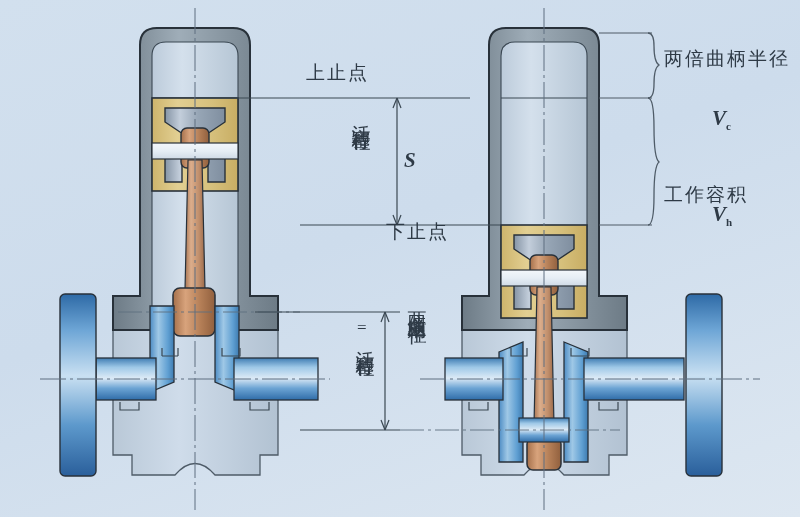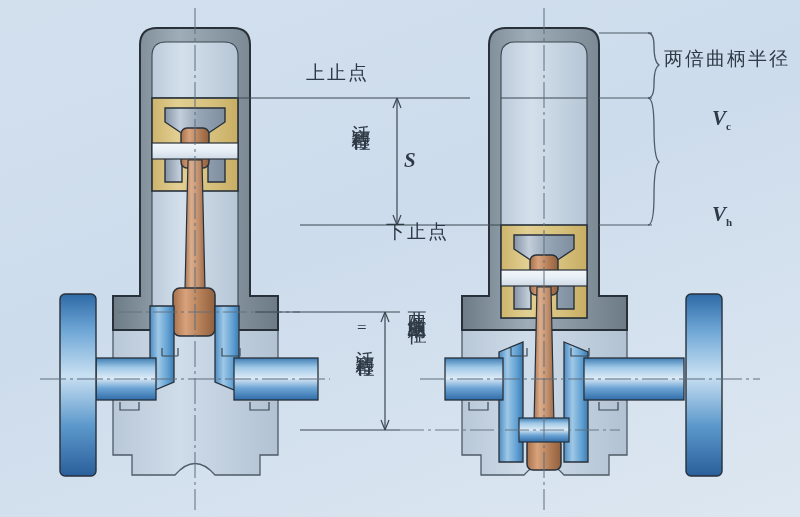--- a/index.html
+++ b/index.html
@@ -235,20 +235,21 @@
   <div class="lbl lbl-v" style="left:348px;top:110px;">活塞行程</div>
 
   <div class="sym" style="left:404px;top:148px;">S</div>
 
   <div class="lbl lbl-h" style="left:664px;top:46px;">两倍曲柄半径</div>
 
   <div class="sym" style="left:712px;top:106px;">
     <span>V</span><sub>c</sub>
   </div>
 
+  <div class="lbl lbl-h" style="left:664px;top:182px;">工作容积</div>
 
   <div class="sym" style="left:712px;top:190px;margin-top:12px;">
     <span>V</span><sub>h</sub>
   </div>
 
   <div class="lbl lbl-v" style="left:404px;top:296px;">两倍曲柄半径</div>
 
   <div class="eq" style="left:357px;top:318px;">=</div>
 
   <div class="lbl lbl-v" style="left:352px;top:336px;">活塞行程</div>

